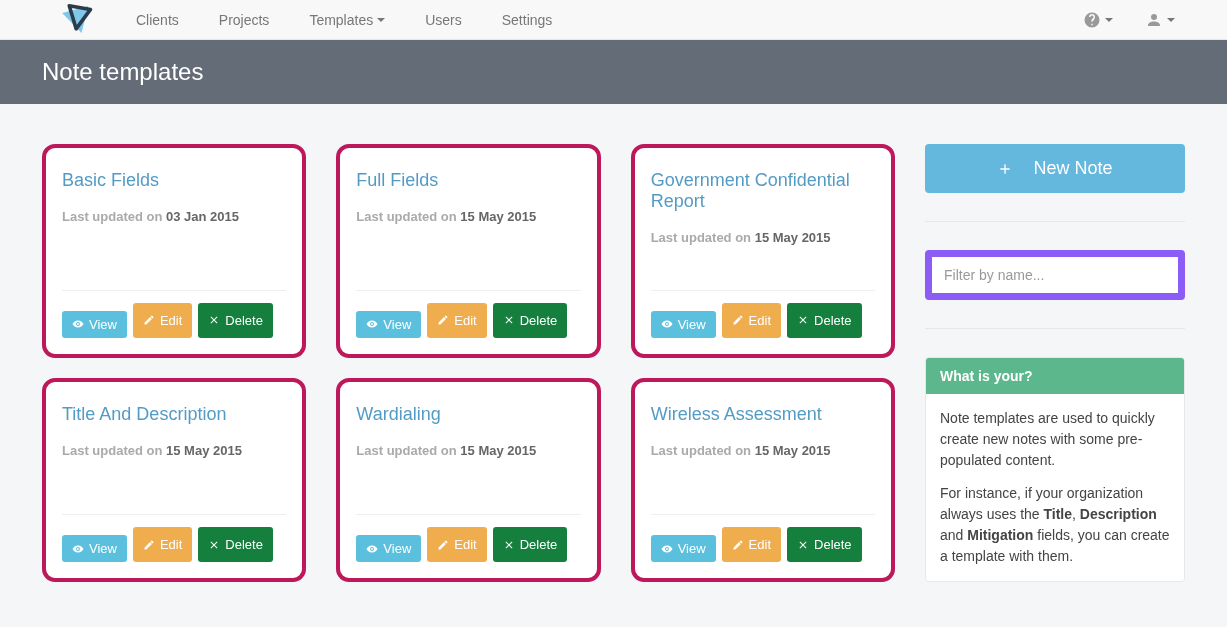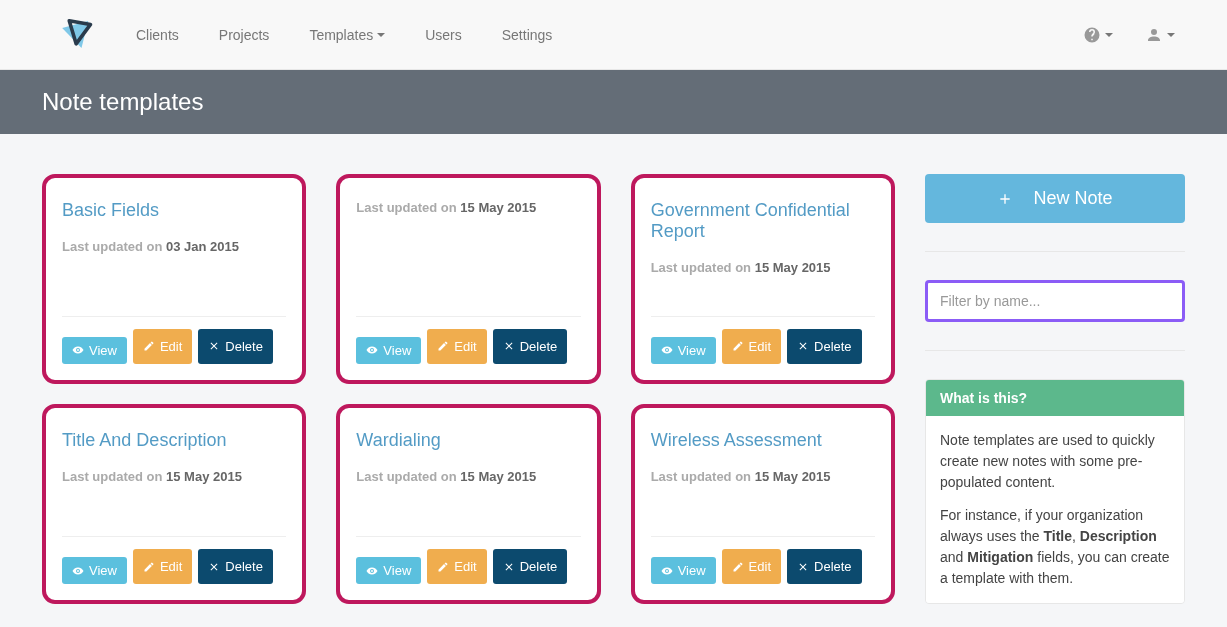--- a/index.html
+++ b/index.html
@@ -10,21 +10,21 @@
     body {
       font-family: "Helvetica Neue", Helvetica, Arial, sans-serif;
       font-size: 14px;
       color: #333;
       background: #f5f6f8;
       width: 1227px;
     }
     .navbar {
       background: #f8f8f8;
       border-bottom: 1px solid #e7e7e7;
-      height: 70px;
+      height: 40px;
       display: flex;
       align-items: center;
       padding: 0 20px;
     }
     .logo {
       margin: 0 20px 0 40px;
       display: flex;
       align-items: center;
     }
     .logo svg {
@@ -123,21 +123,21 @@
       border: none;
       border-radius: 3px;
       color: #fff;
       font-size: 13px;
       cursor: pointer;
       gap: 5px;
     }
     .btn svg { width: 12px; height: 12px; fill: #fff; }
     .btn-view { background: #5bc0de; margin-top: 8px; }
     .btn-edit { background: #f0ad4e; }
-    .btn-delete { background: #0c4a6e; }
+    .btn-delete { background: #15803d; }
     .sidebar {
       width: 260px;
     }
     .btn-new {
       width: 100%;
       background: #64b7dd;
       color: #fff;
       border: none;
       border-radius: 4px;
       padding: 14px;
@@ -150,21 +150,21 @@
     }
     .btn-new svg { width: 16px; height: 16px; fill: #fff; }
     .sidebar hr {
       border: none;
       border-top: 1px solid #e7e7e7;
       margin: 28px 0;
     }
     .filter-input {
       width: 100%;
       padding: 10px 12px;
-      border: 3px solid #8b5cf6;
+      border: 7px solid #8b5cf6;
       border-radius: 4px;
       font-size: 14px;
       color: #555;
     }
     .filter-input::placeholder { color: #999; }
     .panel {
       border: 1px solid #e7e7e7;
       border-radius: 4px;
       overflow: hidden;
     }
@@ -245,20 +245,21 @@
           </button>
       <button class="btn btn-delete">
             <svg viewBox="0 0 24 24">
               <path d="M19 6.41L17.59 5 12 10.59 6.41 5 5 6.41 10.59 12 5 17.59 6.41 19 12 13.41 17.59 19 19 17.59 13.41 12 19 6.41z"></path>
             </svg>
             <span>Delete</span>
           </button>
     </div>
   </div>
       <div class="card">
+    <div class="card-title">Full Fields</div>
     <div class="card-meta">
       <span>Last updated on </span><span class="date">15 May 2015</span>
     </div>
     <div class="card-divider"></div>
     <div class="card-actions">
       <button class="btn btn-view">
             <svg viewBox="0 0 24 24">
               <path d="M12 5C7 5 2.7 8.1 1 12c1.7 3.9 6 7 11 7s9.3-3.1 11-7c-1.7-3.9-6-7-11-7zm0 11a4 4 0 110-8 4 4 0 010 8zm0-6a2 2 0 100 4 2 2 0 000-4z"></path>
             </svg>
             <span>View</span>
@@ -391,21 +392,21 @@
     <button class="btn-new">
       <svg viewBox="0 0 24 24">
           <path d="M19 13h-6v6h-2v-6H5v-2h6V5h2v6h6v2z"></path>
         </svg>
       <span>New Note</span>
     </button>
     <hr>
     <input class="filter-input" type="text" placeholder="Filter by name..." style="">
     <hr>
     <div class="panel">
-      <div class="panel-header">What is this?</div>
+      <div class="panel-header">What is your?</div>
       <div class="panel-body">
         <p>Note templates are used to quickly create new notes with some pre-populated content.</p>
         <p>
           <span>For instance, if your organization always uses the </span><b>Title</b><span>, </span><b>Description</b><span> and </span><b>Mitigation</b><span> fields, you can create a template with them.</span>
         </p>
       </div>
     </div>
   </div>
 </div>
 

